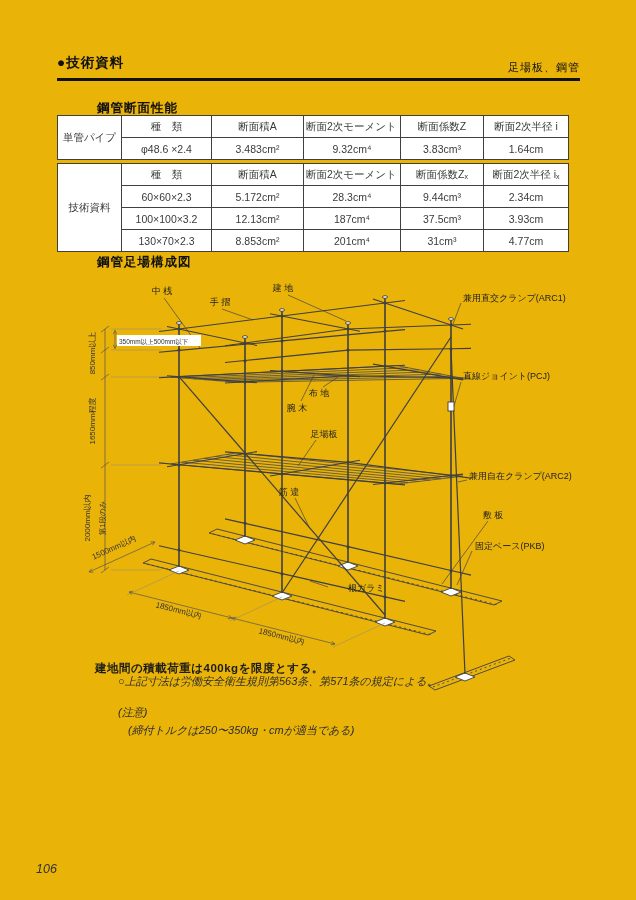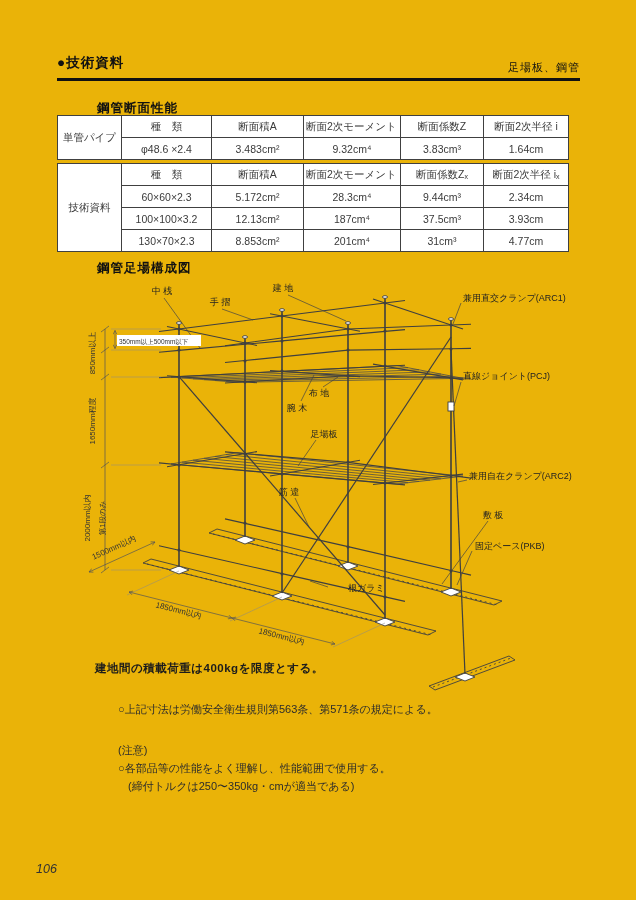--- a/index.html
+++ b/index.html
@@ -5,41 +5,41 @@
   html,body{margin:0;padding:0;background:#e8e8e8;}
   .page{position:relative;width:636px;height:900px;background:#eab308;overflow:hidden;
         font-family:"Liberation Sans",sans-serif;color:#222;}
   
   .hdr-left{position:absolute;left:57px;top:54px;font-size:13.5px;font-weight:700;color:#111;letter-spacing:1px;}
   .hdr-right{position:absolute;right:56px;top:60px;font-size:11px;color:#111;
              font-family:"Liberation Serif",serif;letter-spacing:1px;margin-left:44px;}
   .hdr-rule{position:absolute;left:57px;top:78px;width:523px;height:3px;background:#111;}
   
   .sec-title{position:absolute;left:57px;font-size:12.5px;font-weight:700;color:#111;letter-spacing:1px;margin-left:40px;}
-  #t1{top:100px;} #t2{top:260px;}
+  #t1{top:100px;} #t2{top:254px;}
   
   .tblwrap{position:absolute;left:57px;top:115px;width:511px;}
   table.spec{border-collapse:collapse;table-layout:fixed;width:511px;background:#fff;}
   table.spec + table.spec{margin-top:3px;}
   table.spec td,table.spec th{border:1px solid #404040;font-weight:400;font-size:10.5px;
         color:#3a3a3a;text-align:center;vertical-align:middle;height:21px;padding:0 2px;
         white-space:nowrap;overflow:hidden;}
   td.cat{font-size:10.5px;color:#3a3a3a;}
   
   .diagram{position:absolute;left:57px;top:278px;width:528px;height:422px;}
   .diagram-caption{position:absolute;left:95px;top:661px;font-size:11.5px;font-weight:600;color:#1c1c1c;letter-spacing:0.5px;}
   svg text{font-family:"Liberation Sans",sans-serif;fill:#222;}
   .lbl{font-size:9px;}
   .dim{font-size:8px;fill:#333;}
   .dimsmall{font-size:6.5px;fill:#333;}
   .tier{font-size:7.5px;fill:#333;}
   
-  .notes{position:absolute;left:118px;top:700px;width:440px;}
+  .notes{position:absolute;left:118px;top:672px;width:440px;font-style:italic;}
   .note{font-size:11px;line-height:18px;color:#2c2c2c;white-space:nowrap;}
-  .note.gap{margin-top:23px;}
+  .note.gap{margin-top:13px;}
   .note.indent{padding-left:10px;}
   
   .pagenum{position:absolute;left:36px;top:862px;font-size:12.5px;color:#333;font-style:italic;}
 </style>
 </head>
 <body>
 
 <div class="page">
 
   <div class="hdr-left">●技術資料</div>
@@ -309,18 +309,17 @@
     <text class="dim" transform="rotate(-24.4 58 272)" x="58" y="272" text-anchor="middle">1500mm以内</text>
     <text class="dim" transform="rotate(14.2 121 335)" x="121" y="335" text-anchor="middle">1850mm以内</text>
     <text class="dim" transform="rotate(14.2 224 361)" x="224" y="361" text-anchor="middle">1850mm以内</text>
   </svg>
 
   <div class="diagram-caption">建地間の積載荷重は400kgを限度とする。</div>
 
   <div class="notes">
     <div class="note">○上記寸法は労働安全衛生規則第563条、第571条の規定による。</div>
     <div class="note gap">(注意)</div>
-    <div class="note">○各部品等の性能をよく理解し、性能範囲で使用する。</div>
     <div class="note indent">(締付トルクは250〜350kg・cmが適当である)</div>
   </div>
 
   <div class="pagenum">106</div>
 </div>
 
 </body></html>

